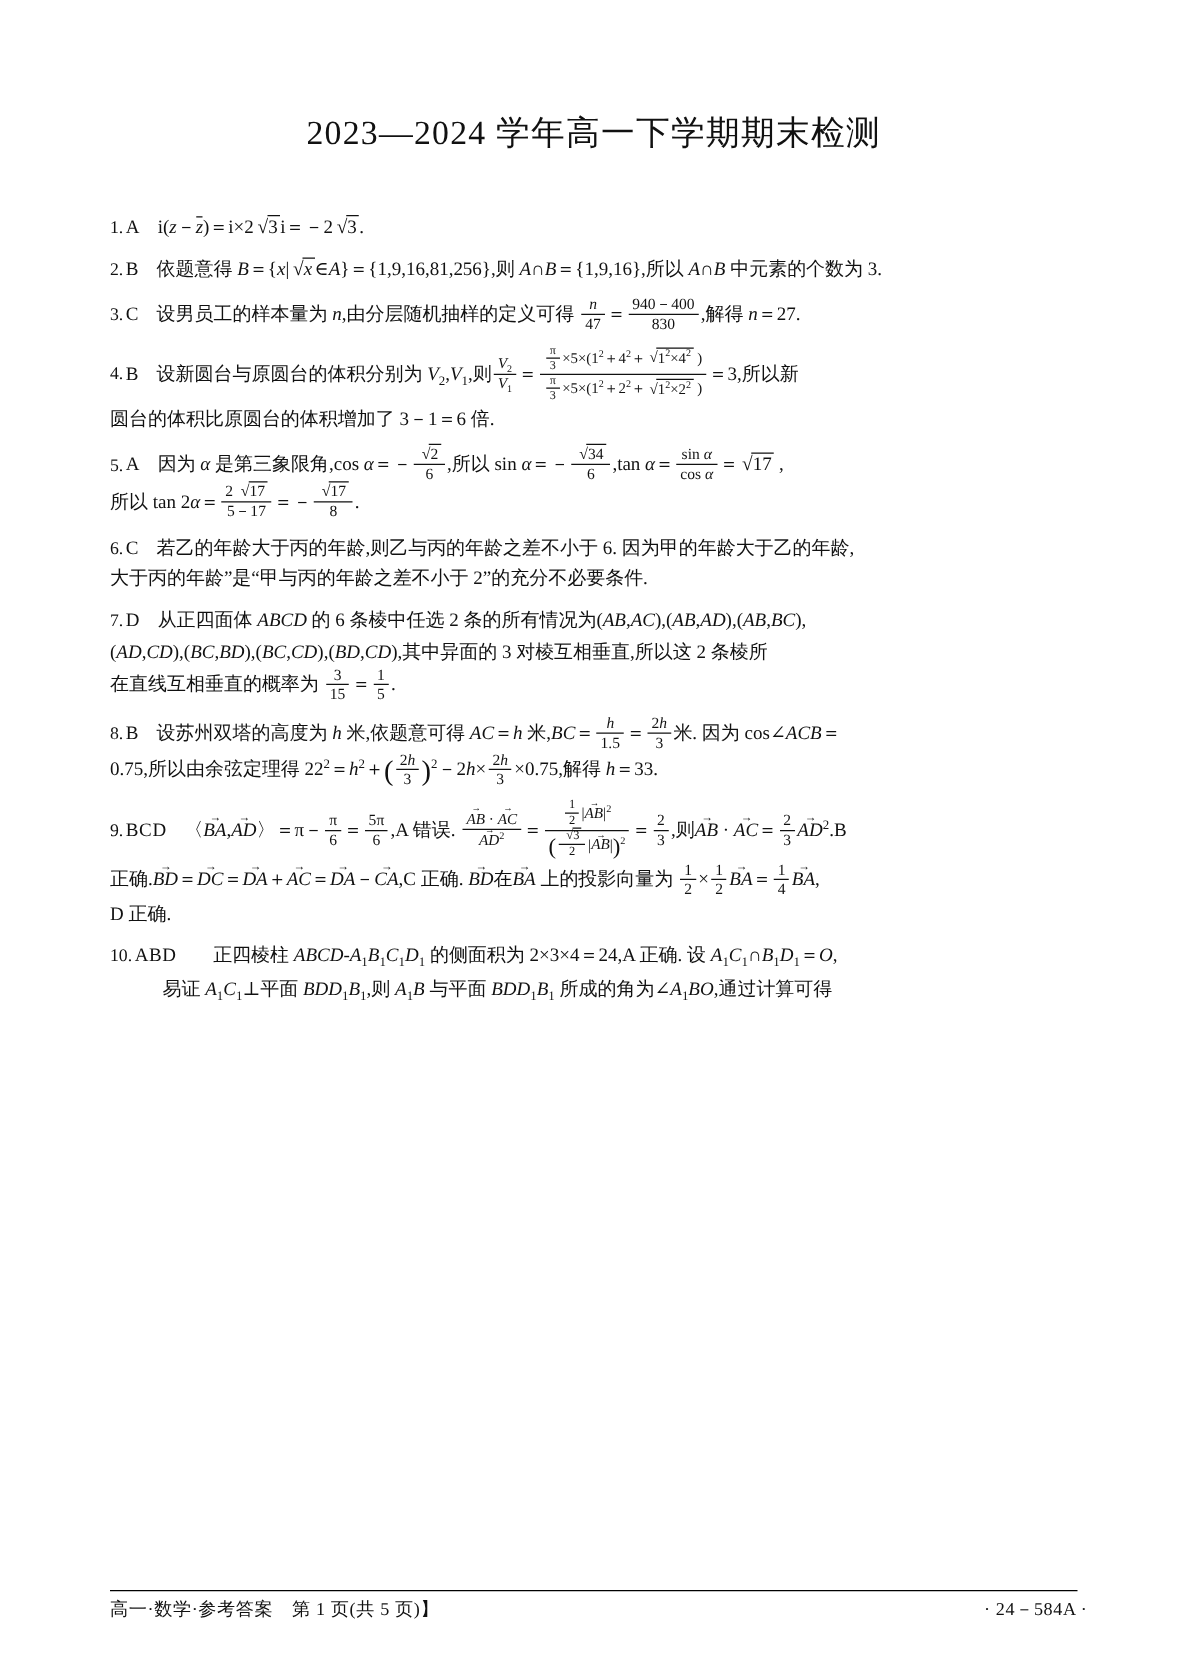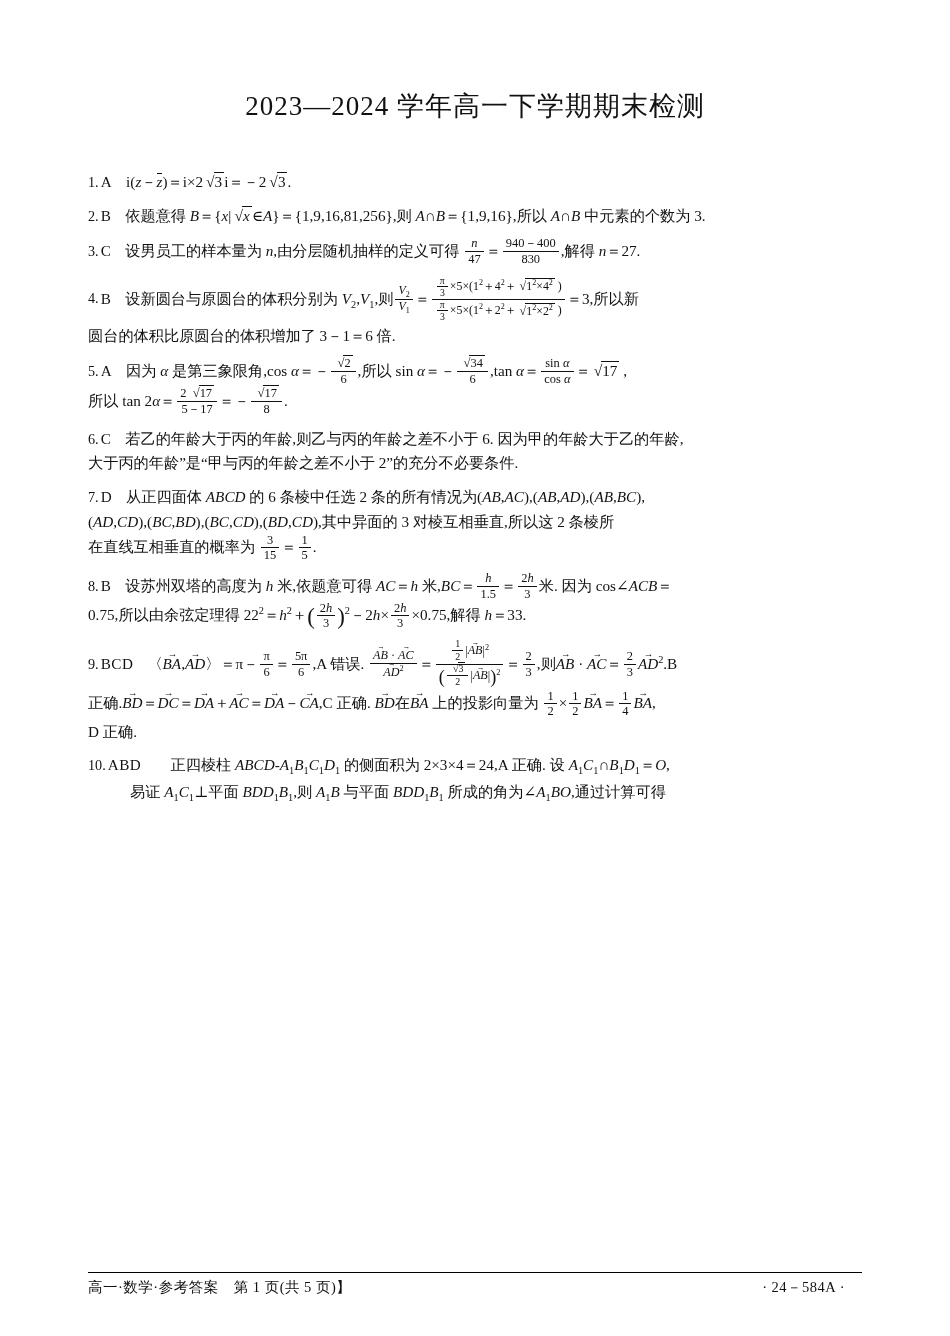--- a/index.html
+++ b/index.html
@@ -122,21 +122,21 @@
   .footer .rule {
     position: absolute;
     left: 88px;
     right: 88px;
     top: 0;
     border-top: 1px solid #000;
   }
   .footer-inner {
     position: absolute;
     left: 88px;
-    right: 105px;
+    right: 80px;
     top: 6px;
     display: flex;
     justify-content: space-between;
     align-items: center;
     font-size: 14.5px;
   }
   .footer-left {
     letter-spacing: 0.5px;
   }
   .footer-right {

